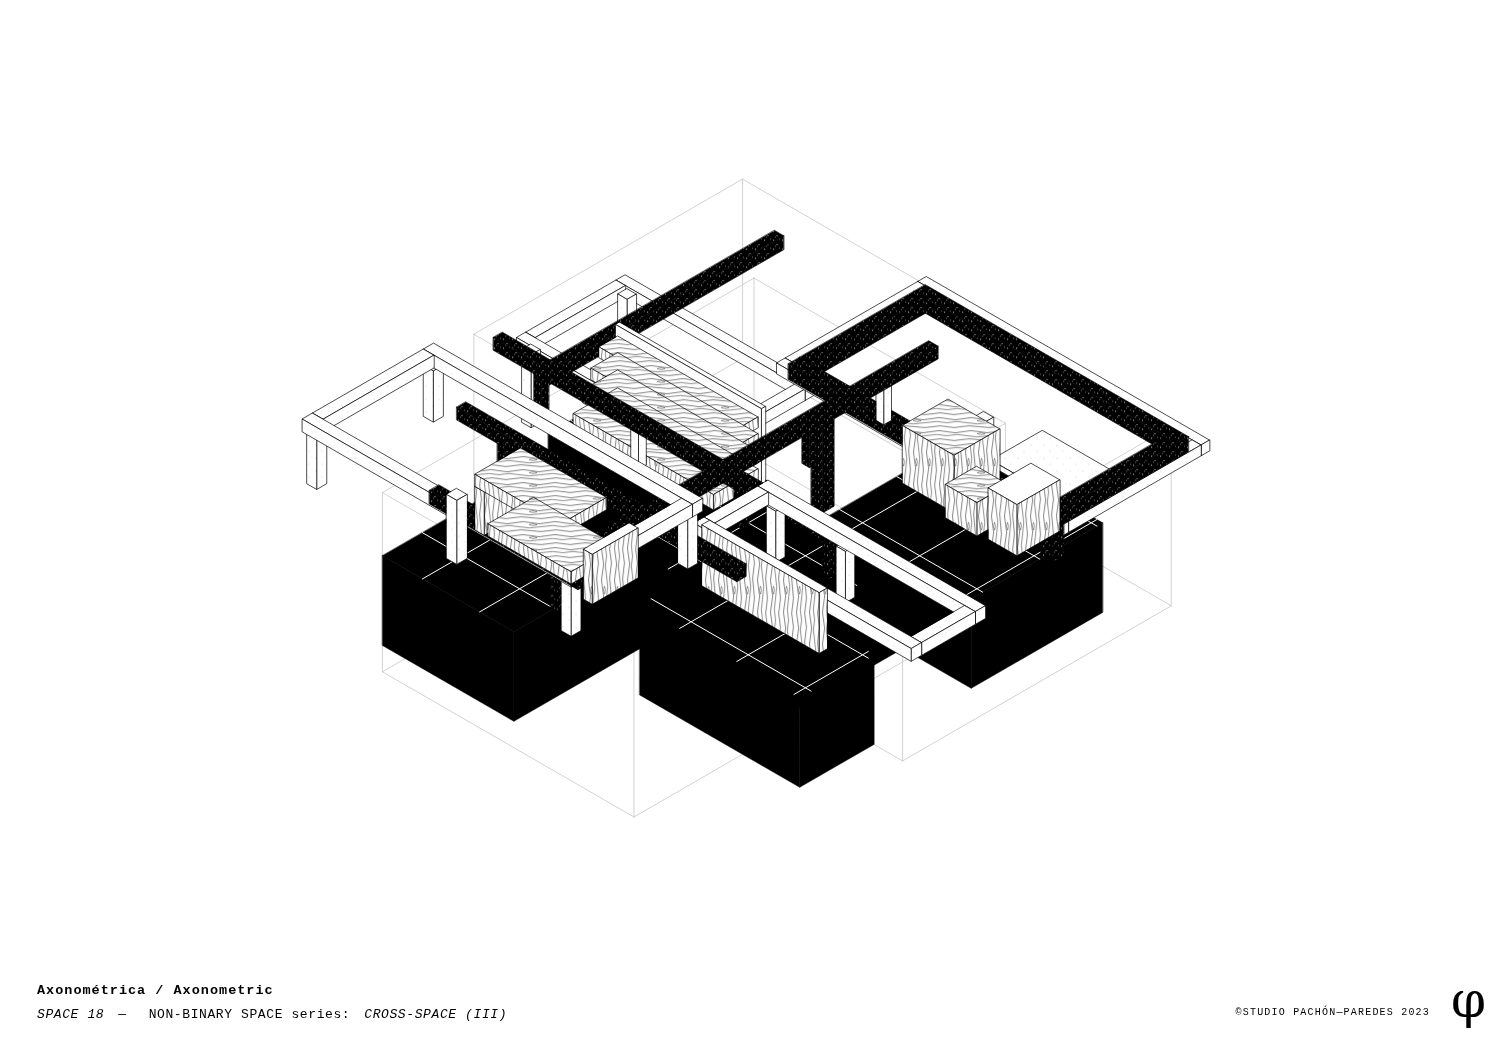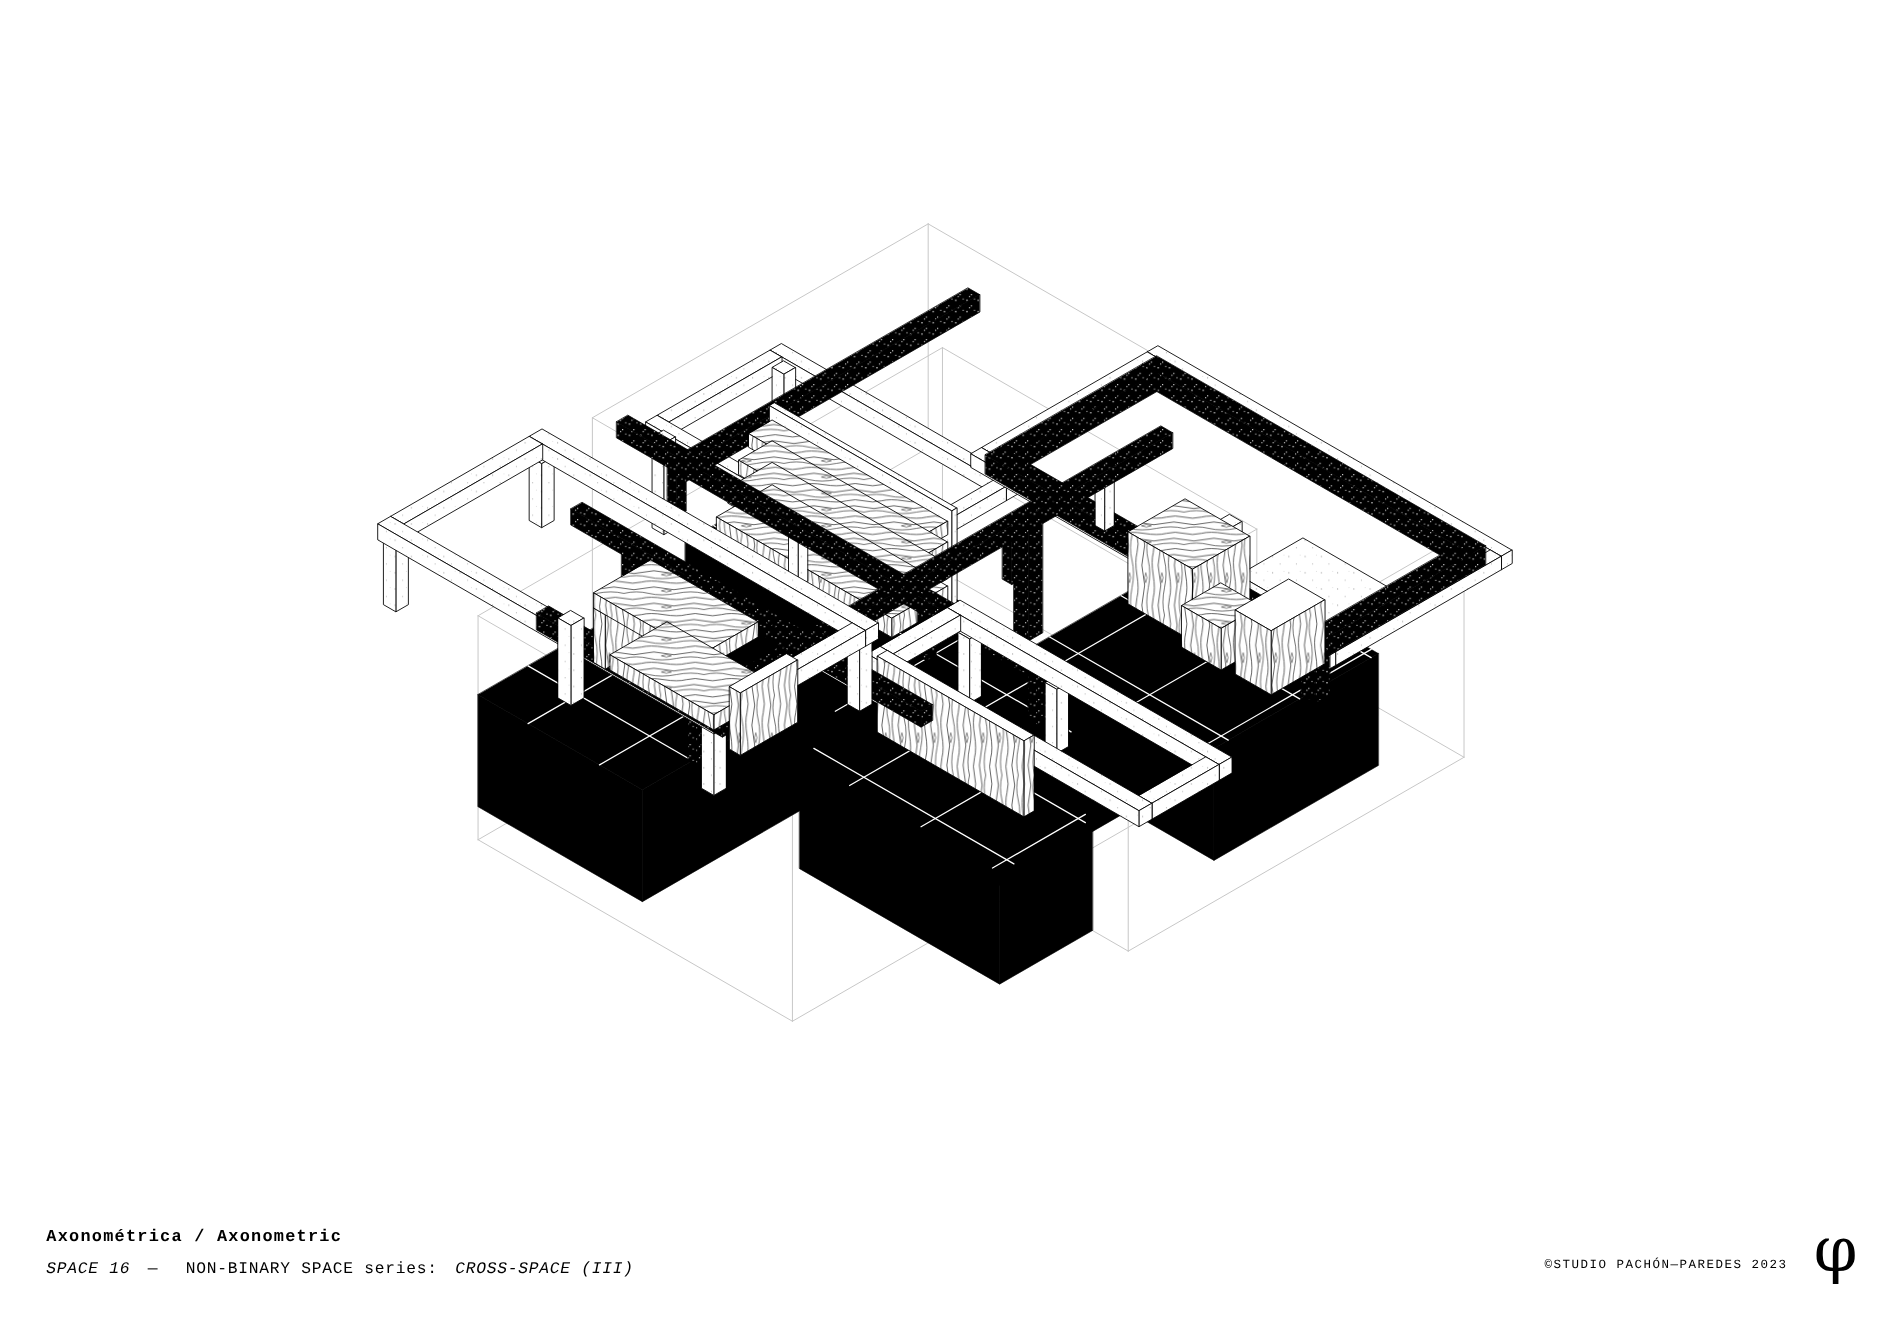--- a/index.html
+++ b/index.html
@@ -300,19 +300,19 @@
         <polygon points="-53.15663928428883,163.79 -98.88278060410718,190.19 -98.88278060410718,240.10999999999999 -53.15663928428883,213.70999999999998" fill="url(#woodV)" stroke="#000000" stroke-width="0.7"></polygon>
         <polygon points="-107.45643210157311,185.24 -98.88278060410718,190.19 -98.88278060410718,240.10999999999999 -107.45643210157311,235.16" fill="url(#woodV)" stroke="#000000" stroke-width="0.7"></polygon>
         <polygon points="-234.3464742640691,124.30000000000001 -224.05809246710996,130.24 -234.3464742640691,136.17999999999998 -244.6348560610282,130.24" fill="url(#stipL)" stroke="#000000" stroke-width="0.7"></polygon>
         <polygon points="-224.05809246710996,130.24 -234.3464742640691,136.17999999999998 -234.3464742640691,200.17999999999998 -224.05809246710996,194.24" fill="url(#stipL)" stroke="#000000" stroke-width="0.7"></polygon>
         <polygon points="-244.6348560610282,130.24 -234.3464742640691,136.17999999999998 -234.3464742640691,200.17999999999998 -244.6348560610282,194.24" fill="url(#stipL)" stroke="#000000" stroke-width="0.7"></polygon>
       </g>
   </svg>
 
   <div class="footer-left">
     <div class="f-title">Axonométrica / Axonometric</div>
-    <div class="f-sub"><span class="it">SPACE 16</span><span class="sp"></span><span>—</span><span class="spl"></span><span>NON-BINARY SPACE series:</span><span class="sp"></span><span class="it">CROSS-SPACE (III)</span></div>
+    <div class="f-sub"><span class="it">SPACE 18</span><span class="sp"></span><span>—</span><span class="spl"></span><span>NON-BINARY SPACE series:</span><span class="sp"></span><span class="it">CROSS-SPACE (III)</span></div>
   </div>
 
   <div class="copyright">©STUDIO PACHÓN—PAREDES 2023</div>
   <div class="phi">φ</div>
 
 </div>
 
 </body></html>

